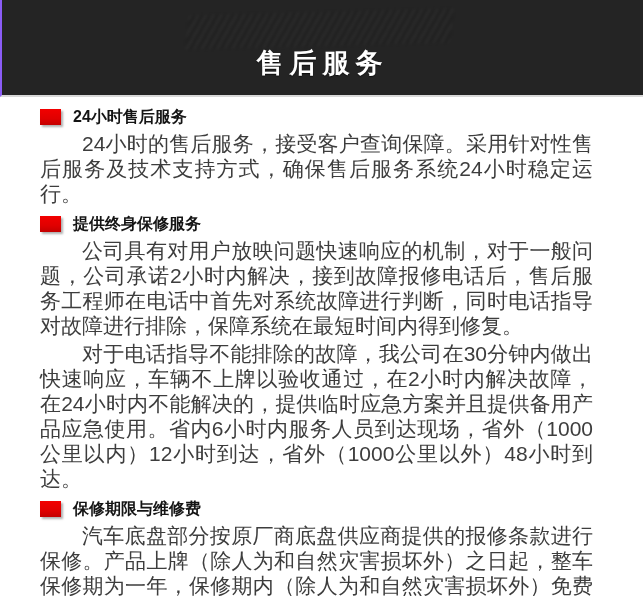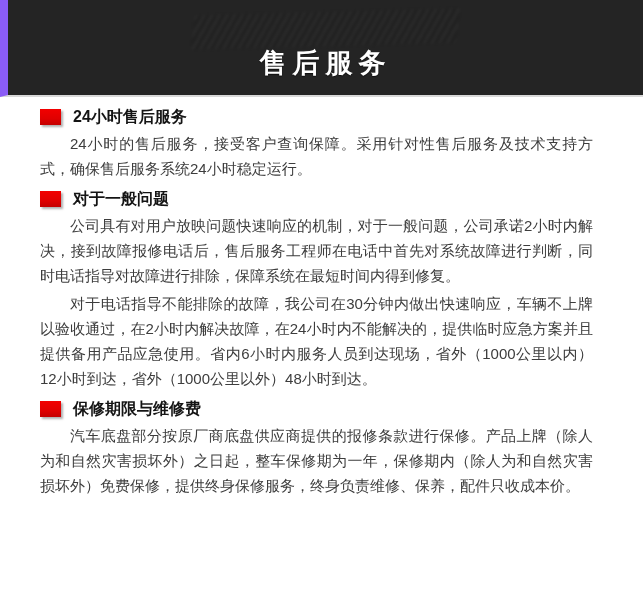--- a/index.html
+++ b/index.html
@@ -22,21 +22,21 @@
   .header {
     height: 97px;
     background: #242424;
     border-bottom: 2px solid #d8d8d8;
     position: relative;
     display: flex;
     align-items: flex-end;
     justify-content: center;
     box-sizing: border-box;
     padding-bottom: 18px;
-    border-left: 8px solid #8b5cf6;
+    border-left: 2px solid #8b5cf6;
   }
   .header h1 {
     margin: 0;
     color: #ffffff;
     font-size: 27px;
     font-weight: bold;
     letter-spacing: 6px;
     line-height: 1;
     text-shadow: 0 1px 1px rgba(0,0,0,0.6);
   }
@@ -78,21 +78,21 @@
   .heading {
     margin: 0;
     font-size: 16px;
     font-weight: bold;
     color: #141414;
     line-height: 20px;
   }
   .paras p {
     margin: 0 0 3px 0;
     text-indent: 2em;
-    font-size: 15px;
+    font-size: 21px;
     line-height: 25px;
     color: #3d3d3d;
     text-align: justify;
   }
 </style>
 </head>
 <body>
 
 <div class="page">
   <header class="header">
@@ -107,21 +107,21 @@
     </div>
     <div class="paras">
           <p>24小时的售后服务，接受客户查询保障。采用针对性售后服务及技术支持方式，确保售后服务系统24小时稳定运行。</p>
         </div>
   </section>
 
 
   <section class="section">
     <div class="section-head">
       <span class="bullet"></span>
-      <h2 class="heading">对于一般问题</h2>
+      <h2 class="heading">提供终身保修服务</h2>
     </div>
     <div class="paras">
           <p>公司具有对用户放映问题快速响应的机制，对于一般问题，公司承诺2小时内解决，接到故障报修电话后，售后服务工程师在电话中首先对系统故障进行判断，同时电话指导对故障进行排除，保障系统在最短时间内得到修复。</p>
           <p>对于电话指导不能排除的故障，我公司在30分钟内做出快速响应，车辆不上牌以验收通过，在2小时内解决故障，在24小时内不能解决的，提供临时应急方案并且提供备用产品应急使用。省内6小时内服务人员到达现场，省外（1000公里以内）12小时到达，省外（1000公里以外）48小时到达。</p>
         </div>
   </section>
 
   <section class="section">
     <div class="section-head">
       <span class="bullet"></span>

